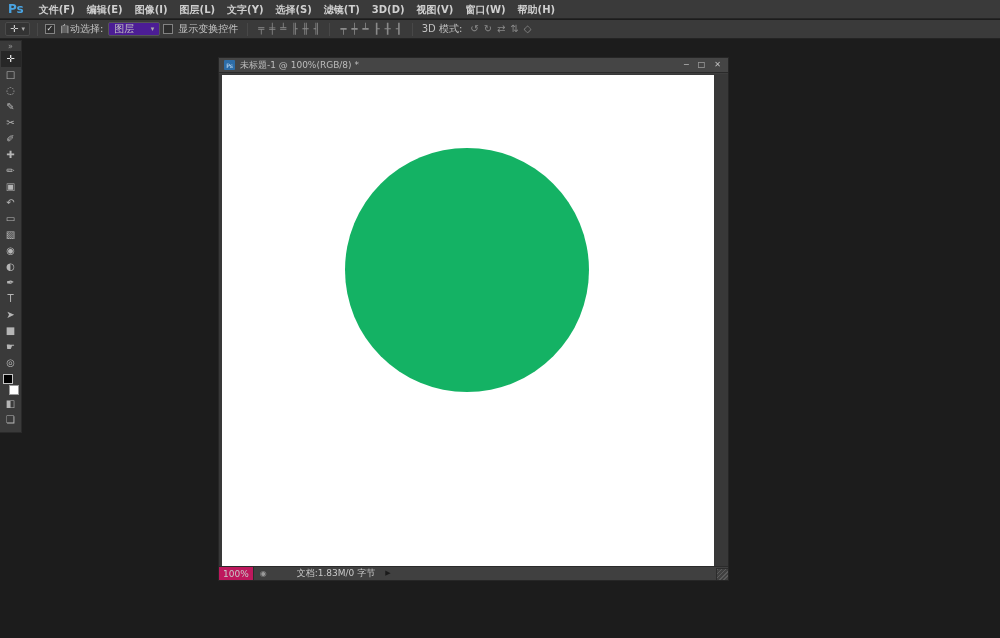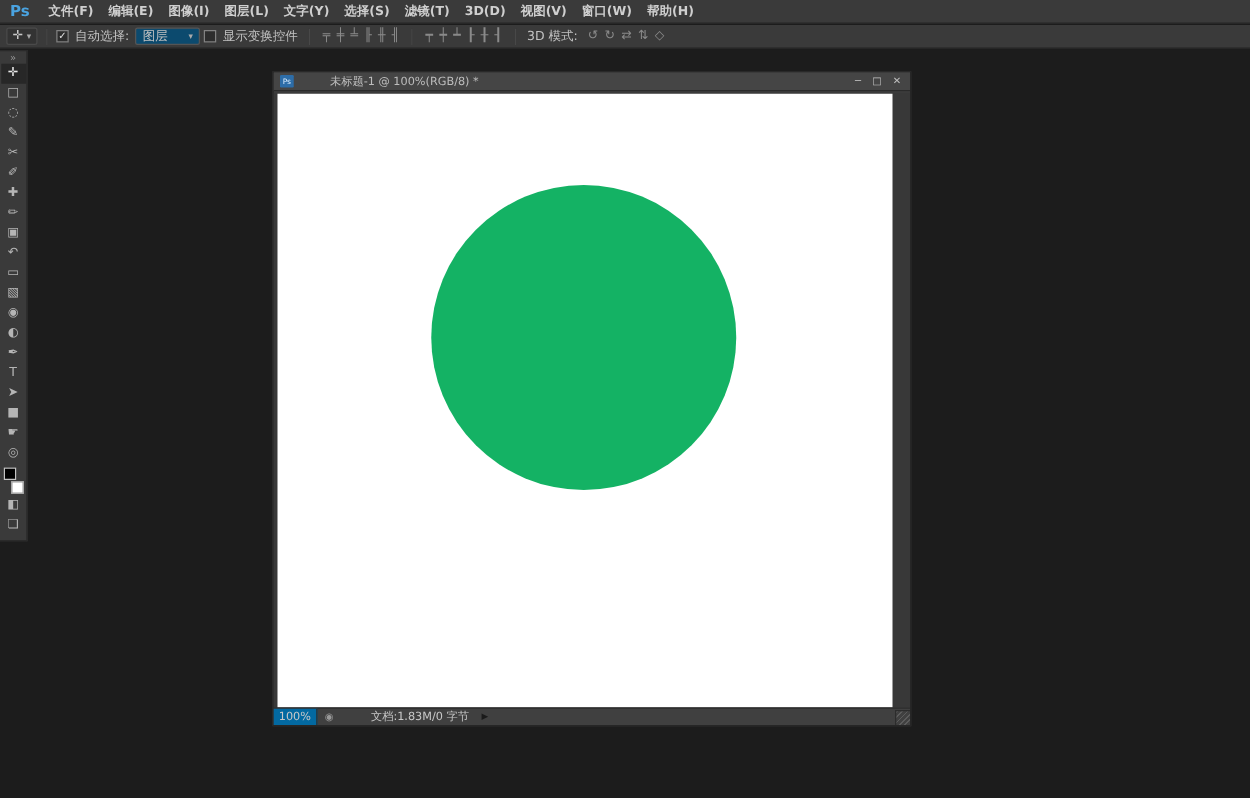--- a/index.html
+++ b/index.html
@@ -37,21 +37,21 @@
   .dd-arrow { font-size: 7px; color: #aaaaaa; line-height: 1; }
   .vsep { width: 1px; height: 13px; background: #2c2c2c; border-right: 1px solid #484848; margin: 0 4px; }
   .checkbox {
     width: 10px; height: 10px; border: 1px solid #828282; background: #2d2d2d;
     display: inline-flex; align-items: center; justify-content: center;
     font-size: 8px; color: #e0e0e0; line-height: 1; flex: none;
   }
   .opt-label { margin: 0 2px; white-space: nowrap; text-align: center; }
   .dropdown {
     display: flex; align-items: center; gap: 8px; justify-content: space-between;
-    background: #0c4a6e; border: 1px solid #555555; border-radius: 2px;
+    background: #4c1d95; border: 1px solid #555555; border-radius: 2px;
     padding: 1px 5px; min-width: 52px; height: 14px;
   }
   .icon-group { display: flex; align-items: center; gap: 5px; margin: 0 3px; }
   .obtn { color: #8a8a8a; font-size: 10px; line-height: 1; }
 
   
   .toolbar {
     position: absolute; left: 0; top: 40px; width: 22px;
     background: #3a3a3a; border: 1px solid #2a2a2a; border-left: none;
     display: flex; flex-direction: column; align-items: center; padding: 1px 0 4px;
@@ -73,34 +73,34 @@
   .doc-titlebar {
     height: 15px; background: #454545; border-bottom: 1px solid #2a2a2a;
     display: flex; align-items: center; gap: 5px; padding: 0 5px;
     font-size: 9px; color: #bdbdbd;
   }
   .doc-icon {
     width: 11px; height: 10px; background: #2d6da8; color: #d8ecff;
     font-size: 6px; display: flex; align-items: center; justify-content: center;
     border-radius: 1px; flex: none;
   }
-  .doc-title { white-space: nowrap; margin-left: 24px; }
+  .doc-title { white-space: nowrap; }
   .win-controls { margin-left: auto; display: flex; gap: 9px; align-items: center; padding-right: 2px; }
   .win-btn { font-size: 8px; color: #c0c0c0; line-height: 1; }
 
   .doc-body { position: absolute; top: 16px; left: 0; right: 0; bottom: 14px; background: #383838; }
   .canvas { position: absolute; left: 3px; top: 1px; width: 492px; height: 491px; background: #ffffff; }
   .circle { position: absolute; left: 123px; top: 73px; width: 244px; height: 244px; border-radius: 50%; }
 
   .doc-status {
     position: absolute; left: 0; right: 0; bottom: 0; height: 14px;
     background: #404040; border-top: 1px solid #2b2b2b;
     display: flex; align-items: center; font-size: 9px; color: #c8c8c8;
   }
-  .zoom-box { height: 100%; display: flex; align-items: center; padding: 0 4px; min-width: 30px; background: #0369a1; border-right: 1px solid #2c2c2c; }
+  .zoom-box { height: 100%; display: flex; align-items: center; padding: 0 4px; min-width: 30px; background: #be185d; border-right: 1px solid #2c2c2c; }
   .status-icon { margin-left: 6px; font-size: 8px; color: #9a9a9a; line-height: 1; }
   .doc-info { margin-left: 30px; white-space: nowrap; }
   .flyout { margin-left: 10px; font-size: 7px; color: #1a1a1a; line-height: 1; }
   .grip {
     margin-left: auto; width: 12px; height: 12px; align-self: flex-end;
     background: repeating-linear-gradient(135deg, #5c5c5c 0 1px, #404040 1px 3px);
     border-left: 1px solid #2c2c2c; border-top: 1px solid #2c2c2c;
   }
 </style>
 </head>

